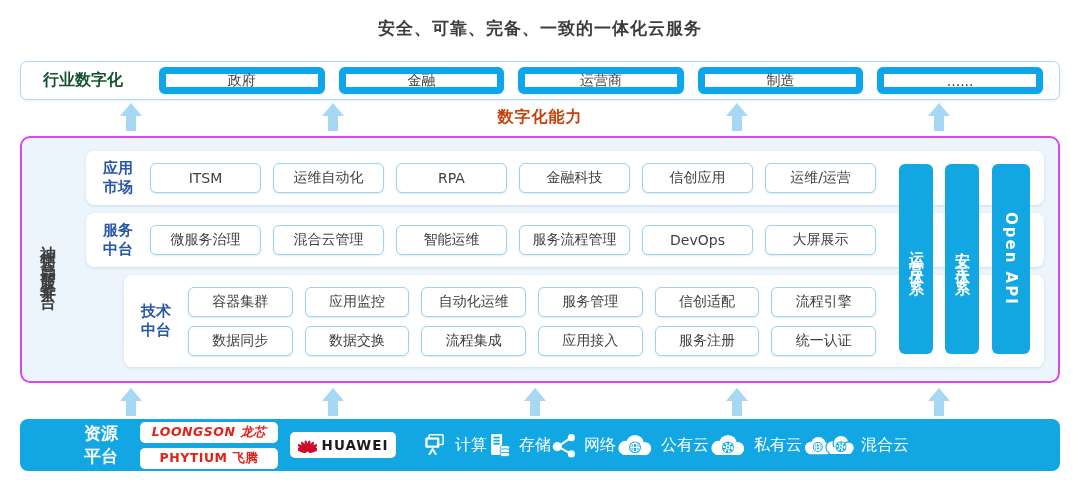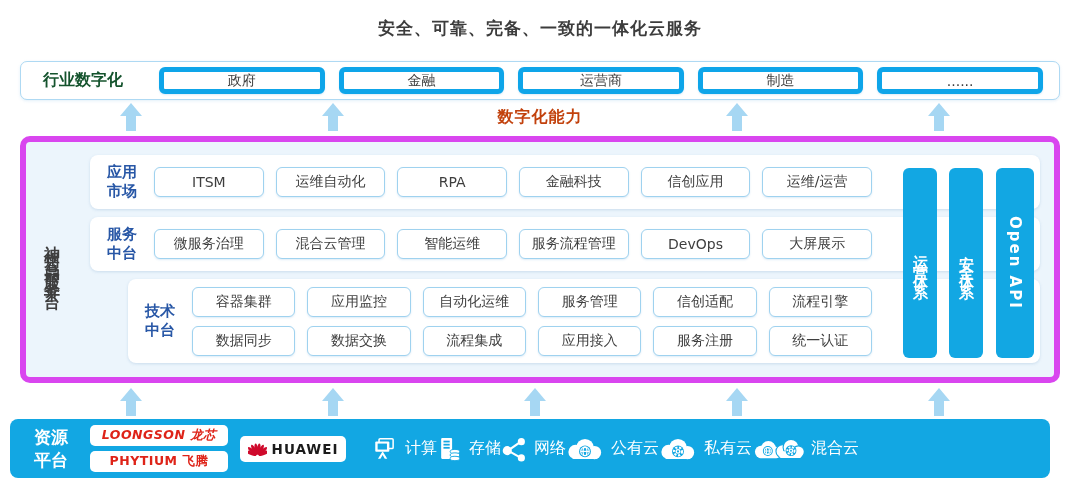--- a/index.html
+++ b/index.html
@@ -9,39 +9,39 @@
 
   .title { position:absolute; top:17px; left:0; width:100%; text-align:center;
     font-size:17px; font-weight:bold; color:#3c3c3c; letter-spacing:1px; }
 
   
   .industry-row { position:absolute; left:20px; top:61px; width:1040px; height:39px;
     background:#fff; border:1px solid #aed9f3; border-radius:7px;
     display:flex; align-items:center; box-shadow:0 1px 3px rgba(140,190,230,.25); }
   .industry-label { margin-left:22px; width:108px; font-size:16px; font-weight:bold; color:#14532d; }
   .industry-items { flex:1; display:flex; gap:14px; margin:0 16px 0 8px; }
-  .ind-box { flex:1; height:27px; background:#fff; border:5px solid #0ea5e9; border-radius:6px;
+  .ind-box { flex:1; height:27px; background:#fff; border:7px solid #0ea5e9; border-radius:6px;
     display:flex; align-items:center; justify-content:center; font-size:14px; color:#3e3e3e;
     box-shadow:0 1px 2px rgba(140,190,230,.3); }
 
   
   .arrow-band { position:absolute; left:20px; width:1040px; height:31px; }
   .band-top { top:102px; } .band-bottom { top:387px; }
   .arrow-up { position:absolute; top:1px; width:22px; height:29px; }
   .arrow-up::before { content:""; position:absolute; left:0; top:0;
     border-left:11px solid transparent; border-right:11px solid transparent;
     border-bottom:13px solid #a6d7f3; }
   .arrow-up::after { content:""; position:absolute; left:6px; top:13px; width:10px; height:15px;
     background:#a6d7f3; }
   .cap-label { position:absolute; left:0; right:0; top:5px; text-align:center;
     font-size:16px; font-weight:bold; color:#c2410c; letter-spacing:1px; }
 
   
   .platform { position:absolute; left:20px; top:136px; width:1040px; height:247px;
-    background:#ecf5fc; border:6px solid #d946ef; border-radius:10px; }
+    background:#ecf5fc; border:2px solid #d946ef; border-radius:10px; }
   .side-label { position:absolute; left:15px; top:50%; transform:translateY(-50%);
     writing-mode:vertical-rl; text-orientation:upright; font-size:16px; font-weight:bold;
     color:#3e3e3e; letter-spacing:6px; }
   .prows { position:absolute; left:64px; right:14px; top:13px; bottom:14px;
     display:flex; flex-direction:column; gap:8px; }
   .prow { background:#fff; border-radius:8px; box-shadow:0 1px 3px rgba(120,160,200,.28);
     display:flex; align-items:center; padding:0 168px 0 14px; }
   .prow.h1 { height:54px; } .prow.h2 { flex:1;margin-left:38px; }
   .prow-label { width:36px; margin-right:14px; font-size:15px; font-weight:bold; color:#2857a6;
     line-height:1.3; text-align:center; }
@@ -52,22 +52,22 @@
     box-shadow:0 1px 2px rgba(140,190,230,.3); white-space:nowrap; }
   .vbar { position:absolute; top:26px; height:190px; width:34px; background:#12a7e3;
     border-radius:6px; color:#fff; font-weight:bold; font-size:15px;
     writing-mode:vertical-rl; text-orientation:upright; letter-spacing:10px;
     display:flex; align-items:center; justify-content:center; }
   .vbar.b1 { left:877px; } .vbar.b2 { left:923px; }
   .vbar.b3 { left:970px; width:38px; writing-mode:vertical-rl; text-orientation:mixed;
     letter-spacing:2px; font-size:15px; }
 
   
-  .resource-bar { position:absolute; left:10px; top:419px; width:1040px; height:59px;
-    background:#12a7e3; border-radius:8px; display:flex; align-items:center; color:#fff; }
+  .resource-bar { position:absolute; left:20px; top:419px; width:1040px; height:52px;
+    background:#12a7e3; border-radius:8px; display:flex; align-items:center; color:#fff;padding-left:40px; }
   .res-label { margin-left:24px; width:40px; font-size:17px; font-weight:bold; line-height:1.35; }
   .vendor-col { display:flex; flex-direction:column; gap:5px; margin-left:16px;text-decoration:underline; }
   .vendor-pill { width:138px; height:21px; background:#fff; border-radius:5px;
     display:flex; align-items:center; justify-content:center;
     color:#de2318; font-weight:bold; font-size:12.5px; letter-spacing:.5px; white-space:nowrap; }
   .vendor-pill.loongson { font-style:italic; }
   .huawei-box { margin-left:12px; width:106px; height:26px; background:#fff; border-radius:5px;
     display:flex; align-items:center; justify-content:center; gap:5px;
     color:#1b1b1b; font-weight:bold; font-size:13.5px; letter-spacing:1px; }
   .resources { flex:1; display:flex; align-items:center; justify-content:flex-start;

